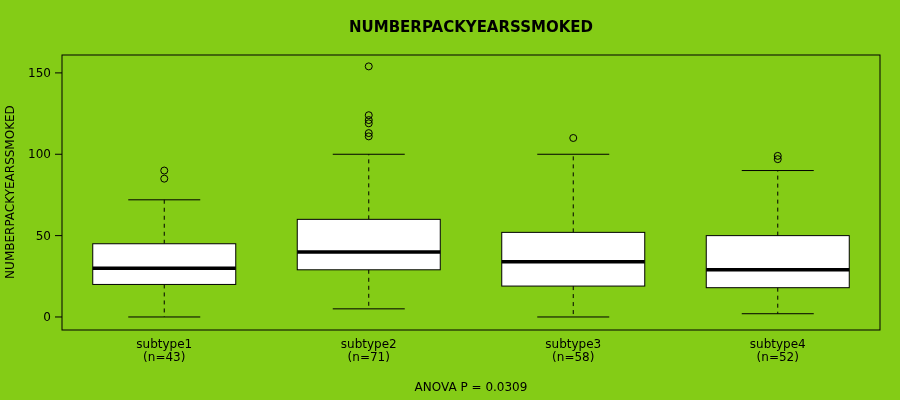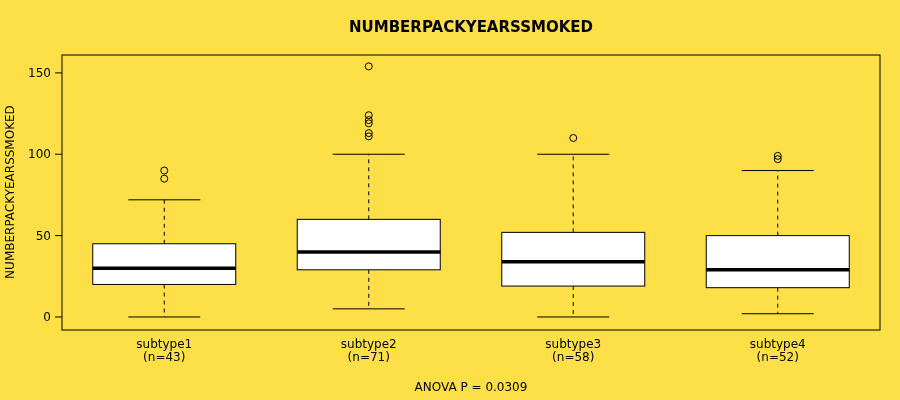--- a/index.html
+++ b/index.html
@@ -4,21 +4,21 @@
 <style>
   html, body {
     margin: 0;
     padding: 0;
     background: #ffffff;
   }
   .figure {
     position: relative;
     width: 900px;
     height: 400px;
-    background: #fde047;
+    background: #84cc16;
     font-family: "DejaVu Sans", sans-serif;
     overflow: hidden;
     text-align: center;
   }
   svg text {
     fill: #000000;
     font-family: "DejaVu Sans", sans-serif;
   }
   .title {
     font-size: 15px;

